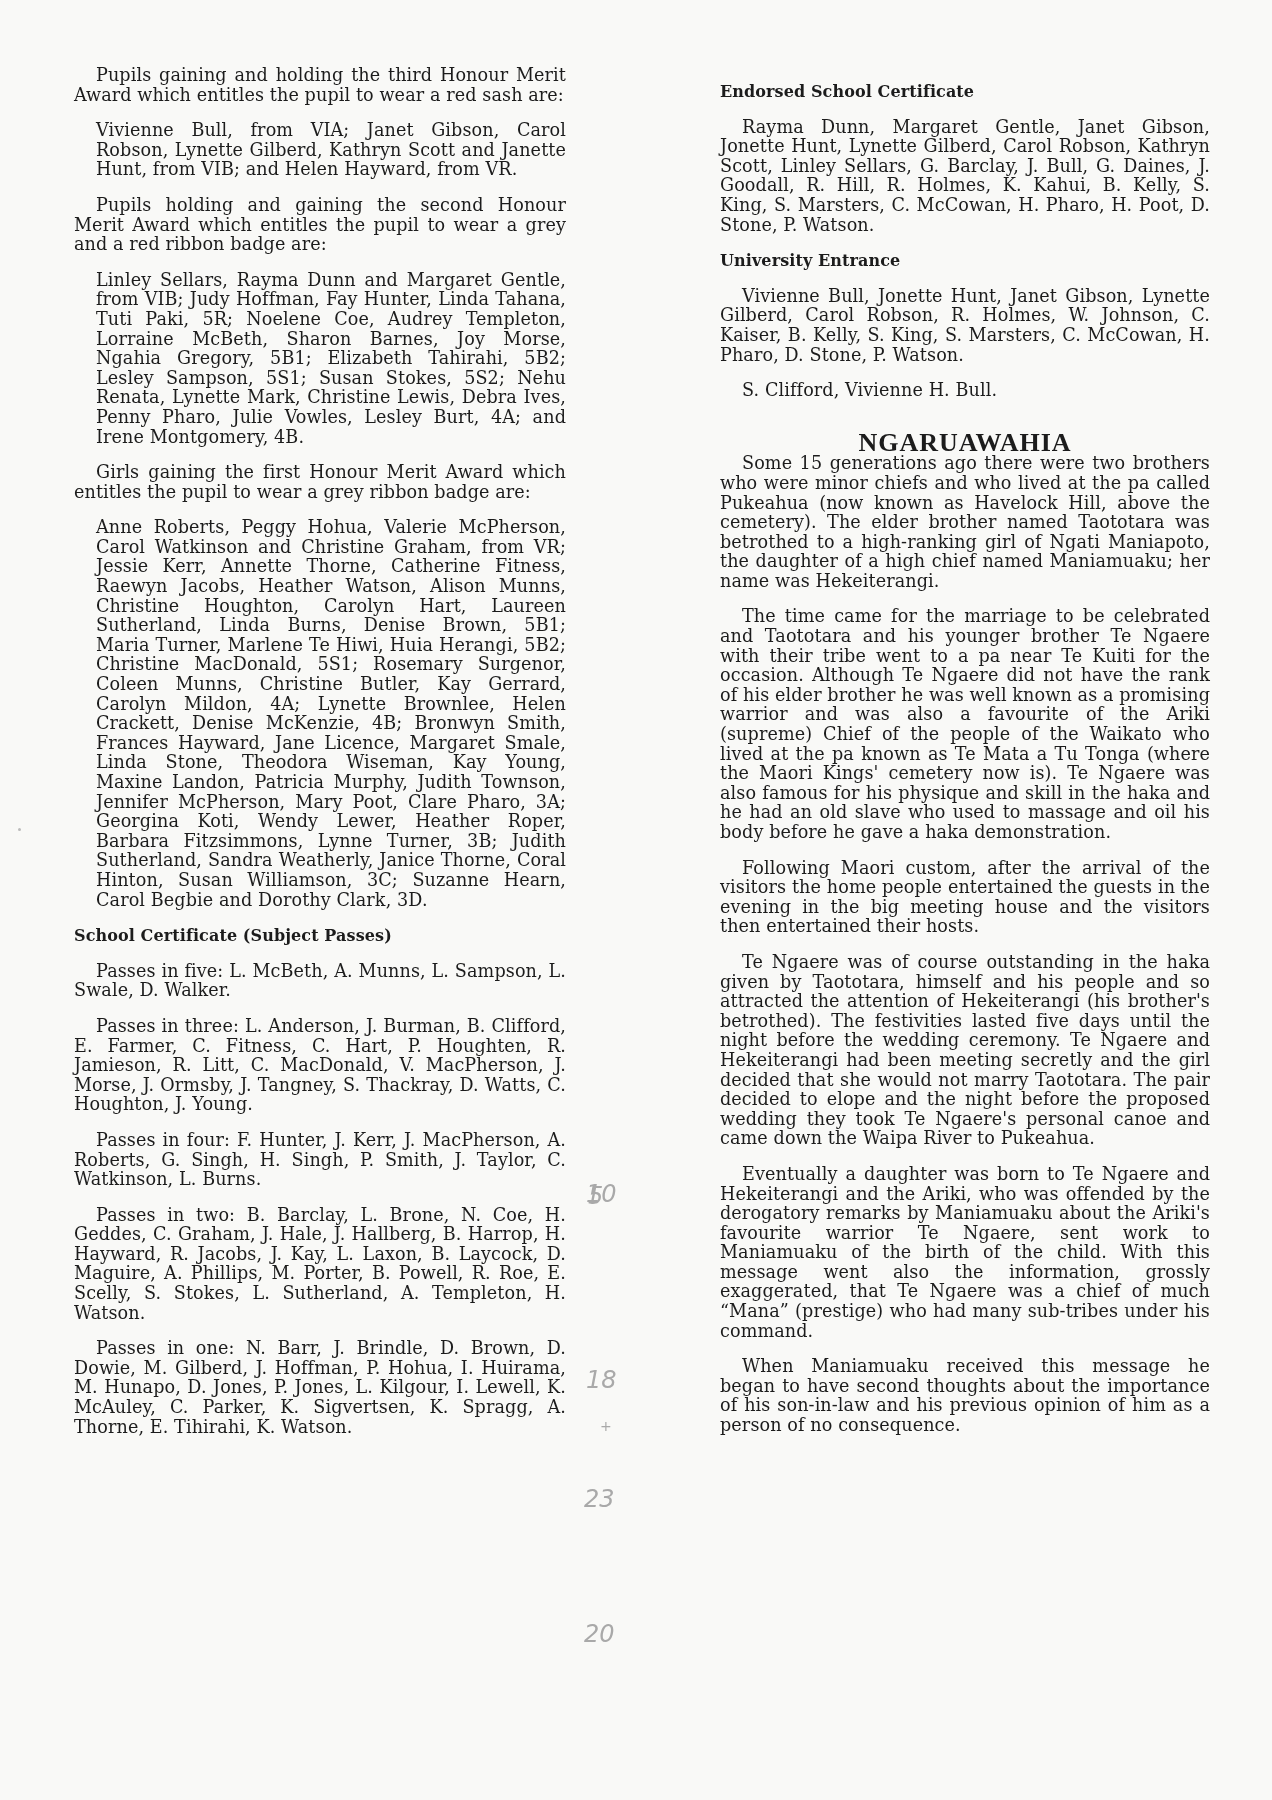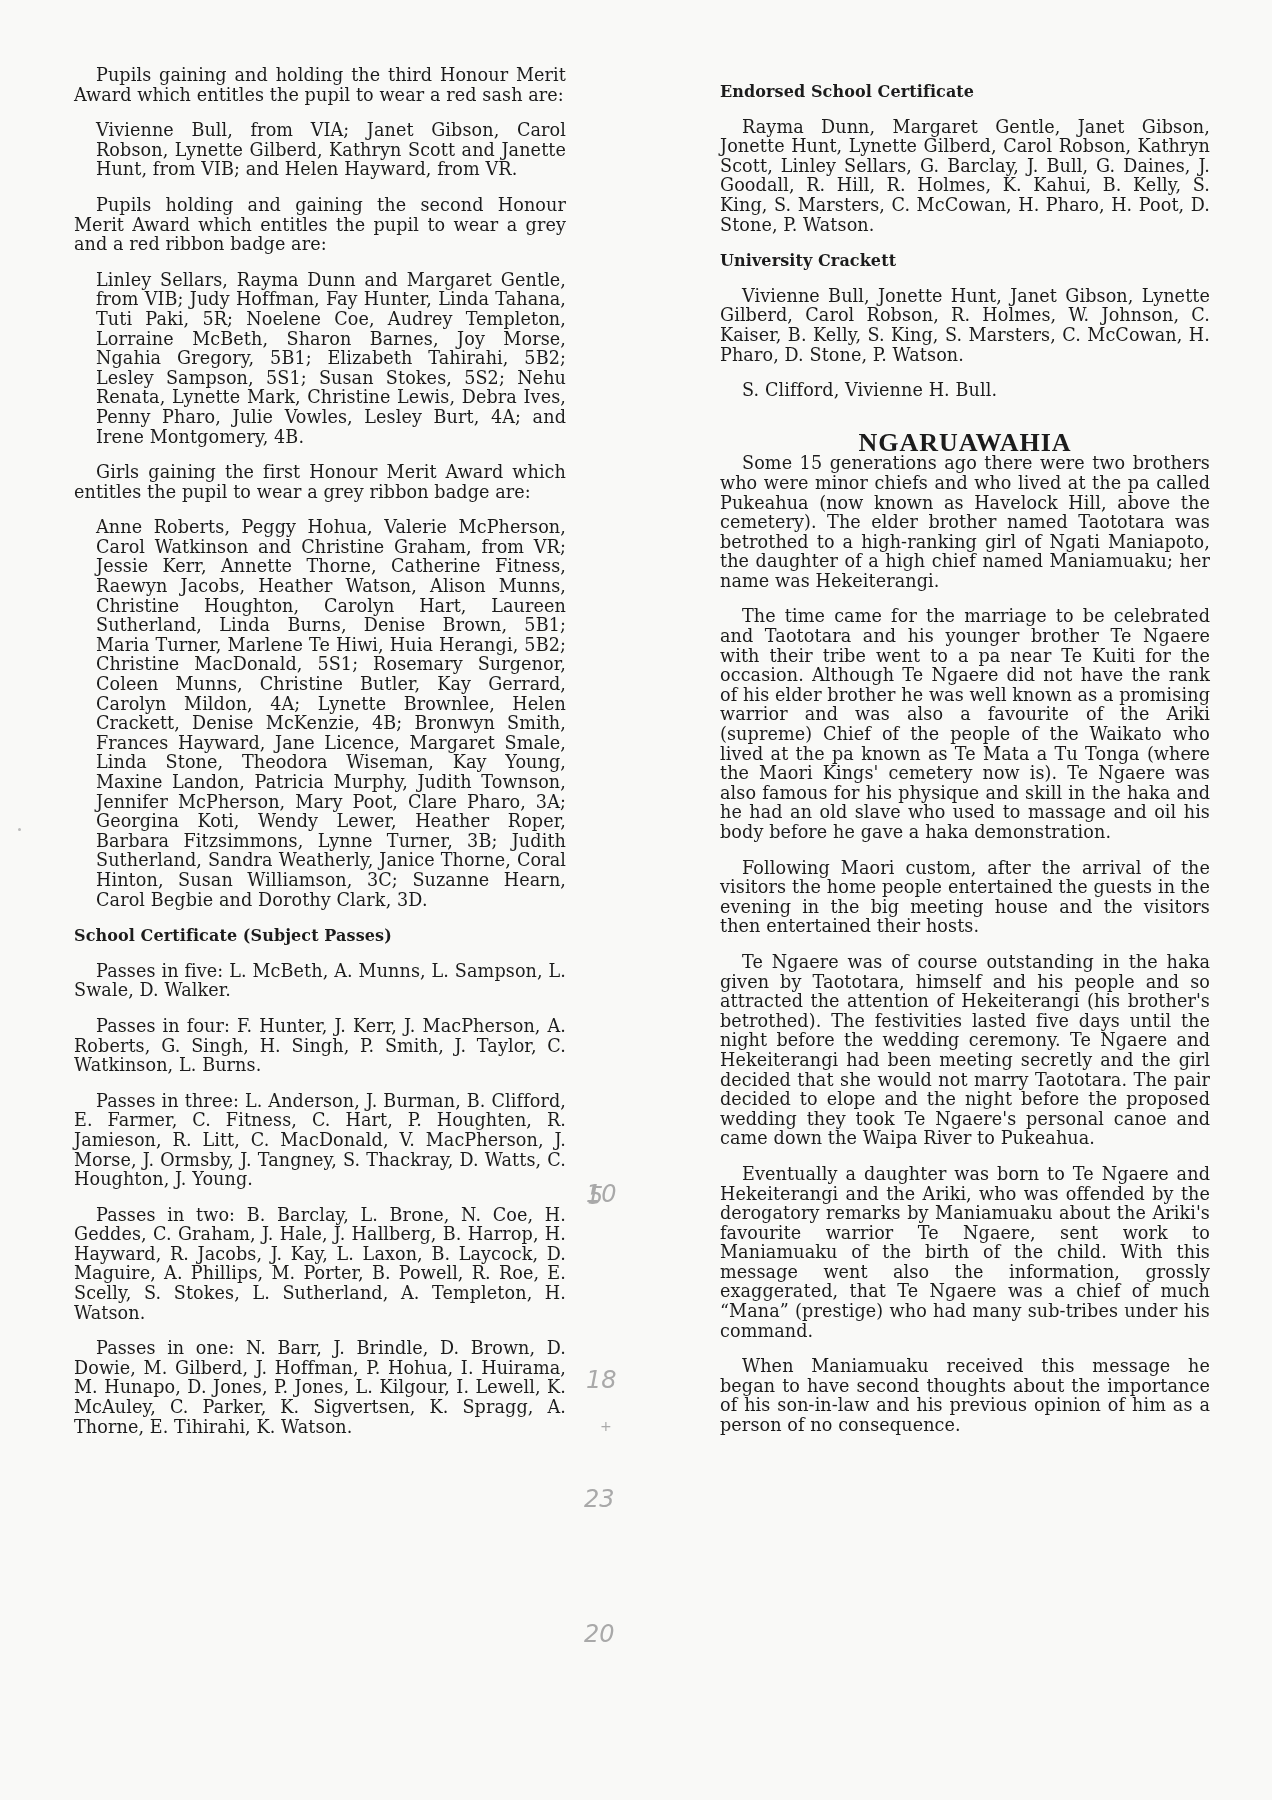--- a/index.html
+++ b/index.html
@@ -65,38 +65,38 @@
 
   <p class="para gap">Pupils holding and gaining the second Honour Merit Award which entitles the pupil to wear a grey and a red ribbon badge are:</p>
   <p class="list">Linley Sellars, Rayma Dunn and Margaret Gentle, from VIB; Judy Hoffman, Fay Hunter, Linda Tahana, Tuti Paki, 5R; Noelene Coe, Audrey Templeton, Lorraine McBeth, Sharon Barnes, Joy Morse, Ngahia Gregory, 5B1; Elizabeth Tahirahi, 5B2; Lesley Sampson, 5S1; Susan Stokes, 5S2; Nehu Renata, Lynette Mark, Christine Lewis, Debra Ives, Penny Pharo, Julie Vowles, Lesley Burt, 4A; and Irene Montgomery, 4B.</p>
 
   <p class="para gap">Girls gaining the first Honour Merit Award which entitles the pupil to wear a grey ribbon badge are:</p>
   <p class="list">Anne Roberts, Peggy Hohua, Valerie McPherson, Carol Watkinson and Christine Graham, from VR; Jessie Kerr, Annette Thorne, Catherine Fitness, Raewyn Jacobs, Heather Watson, Alison Munns, Christine Houghton, Carolyn Hart, Laureen Sutherland, Linda Burns, Denise Brown, 5B1; Maria Turner, Marlene Te Hiwi, Huia Herangi, 5B2; Christine MacDonald, 5S1; Rosemary Surgenor, Coleen Munns, Christine Butler, Kay Gerrard, Carolyn Mildon, 4A; Lynette Brownlee, Helen Crackett, Denise McKenzie, 4B; Bronwyn Smith, Frances Hayward, Jane Licence, Margaret Smale, Linda Stone, Theodora Wiseman, Kay Young, Maxine Landon, Patricia Murphy, Judith Townson, Jennifer McPherson, Mary Poot, Clare Pharo, 3A; Georgina Koti, Wendy Lewer, Heather Roper, Barbara Fitzsimmons, Lynne Turner, 3B; Judith Sutherland, Sandra Weatherly, Janice Thorne, Coral Hinton, Susan Williamson, 3C; Suzanne Hearn, Carol Begbie and Dorothy Clark, 3D.</p>
 
   <p class="heading-bold">School Certificate (Subject Passes)</p>
 
   <p class="para">Passes in five: L. McBeth, A. Munns, L. Sampson, L. Swale, D. Walker.</p>
+  <p class="para gap">Passes in three: L. Anderson, J. Burman, B. Clifford, E. Farmer, C. Fitness, C. Hart, P. Houghten, R. Jamieson, R. Litt, C. MacDonald, V. MacPherson, J. Morse, J. Ormsby, J. Tangney, S. Thackray, D. Watts, C. Houghton, J. Young.</p>
   <p class="para gap">Passes in four: F. Hunter, J. Kerr, J. MacPherson, A. Roberts, G. Singh, H. Singh, P. Smith, J. Taylor, C. Watkinson, L. Burns.</p>
-  <p class="para gap">Passes in three: L. Anderson, J. Burman, B. Clifford, E. Farmer, C. Fitness, C. Hart, P. Houghten, R. Jamieson, R. Litt, C. MacDonald, V. MacPherson, J. Morse, J. Ormsby, J. Tangney, S. Thackray, D. Watts, C. Houghton, J. Young.</p>
   <p class="para gap">Passes in two: B. Barclay, L. Brone, N. Coe, H. Geddes, C. Graham, J. Hale, J. Hallberg, B. Harrop, H. Hayward, R. Jacobs, J. Kay, L. Laxon, B. Laycock, D. Maguire, A. Phillips, M. Porter, B. Powell, R. Roe, E. Scelly, S. Stokes, L. Sutherland, A. Templeton, H. Watson.</p>
   <p class="para gap">Passes in one: N. Barr, J. Brindle, D. Brown, D. Dowie, M. Gilberd, J. Hoffman, P. Hohua, I. Huirama, M. Hunapo, D. Jones, P. Jones, L. Kilgour, I. Lewell, K. McAuley, C. Parker, K. Sigvertsen, K. Spragg, A. Thorne, E. Tihirahi, K. Watson.</p>
 </div>
 
 <span class="margin-note" style="left:588px; top:1182px;">5</span>
 <span class="margin-note" style="left:586px; top:1180px;">10</span>
 <span class="margin-note" style="left:586px; top:1366px;">18</span>
 <span class="margin-note" style="left:600px; top:1418px; font-size:14px;">+</span>
 <span class="margin-note" style="left:584px; top:1485px;">23</span>
 <span class="margin-note" style="left:584px; top:1620px;">20</span>
 
 <div class="col col-right">
   <p class="heading-bold">Endorsed School Certificate</p>
   <p class="para">Rayma Dunn, Margaret Gentle, Janet Gibson, Jonette Hunt, Lynette Gilberd, Carol Robson, Kathryn Scott, Linley Sellars, G. Barclay, J. Bull, G. Daines, J. Goodall, R. Hill, R. Holmes, K. Kahui, B. Kelly, S. King, S. Marsters, C. McCowan, H. Pharo, H. Poot, D. Stone, P. Watson.</p>
 
-  <p class="heading-bold sub">University Crackett</p>
+  <p class="heading-bold sub">University Entrance</p>
   <p class="para">Vivienne Bull, Jonette Hunt, Janet Gibson, Lynette Gilberd, Carol Robson, R. Holmes, W. Johnson, C. Kaiser, B. Kelly, S. King, S. Marsters, C. McCowan, H. Pharo, D. Stone, P. Watson.</p>
 
   <p class="para">S. Clifford, Vivienne H. Bull.</p>
 
   <h2 class="section-title title-ngaru">NGARUAWAHIA</h2>
   <p class="para">Some 15 generations ago there were two brothers who were minor chiefs and who lived at the pa called Pukeahua (now known as Havelock Hill, above the cemetery). The elder brother named Taototara was betrothed to a high-ranking girl of Ngati Maniapoto, the daughter of a high chief named Maniamuaku; her name was Hekeiterangi.</p>
   <p class="para">The time came for the marriage to be celebrated and Taototara and his younger brother Te Ngaere with their tribe went to a pa near Te Kuiti for the occasion. Although Te Ngaere did not have the rank of his elder brother he was well known as a promising warrior and was also a favourite of the Ariki (supreme) Chief of the people of the Waikato who lived at the pa known as Te Mata a Tu Tonga (where the Maori Kings' cemetery now is). Te Ngaere was also famous for his physique and skill in the haka and he had an old slave who used to massage and oil his body before he gave a haka demonstration.</p>
   <p class="para">Following Maori custom, after the arrival of the visitors the home people entertained the guests in the evening in the big meeting house and the visitors then entertained their hosts.</p>
   <p class="para">Te Ngaere was of course outstanding in the haka given by Taototara, himself and his people and so attracted the attention of Hekeiterangi (his brother's betrothed). The festivities lasted five days until the night before the wedding ceremony. Te Ngaere and Hekeiterangi had been meeting secretly and the girl decided that she would not marry Taototara. The pair decided to elope and the night before the proposed wedding they took Te Ngaere's personal canoe and came down the Waipa River to Pukeahua.</p>
   <p class="para">Eventually a daughter was born to Te Ngaere and Hekeiterangi and the Ariki, who was offended by the derogatory remarks by Maniamuaku about the Ariki's favourite warrior Te Ngaere, sent work to Maniamuaku of the birth of the child. With this message went also the information, grossly exaggerated, that Te Ngaere was a chief of much “Mana” (prestige) who had many sub-tribes under his command.</p>

